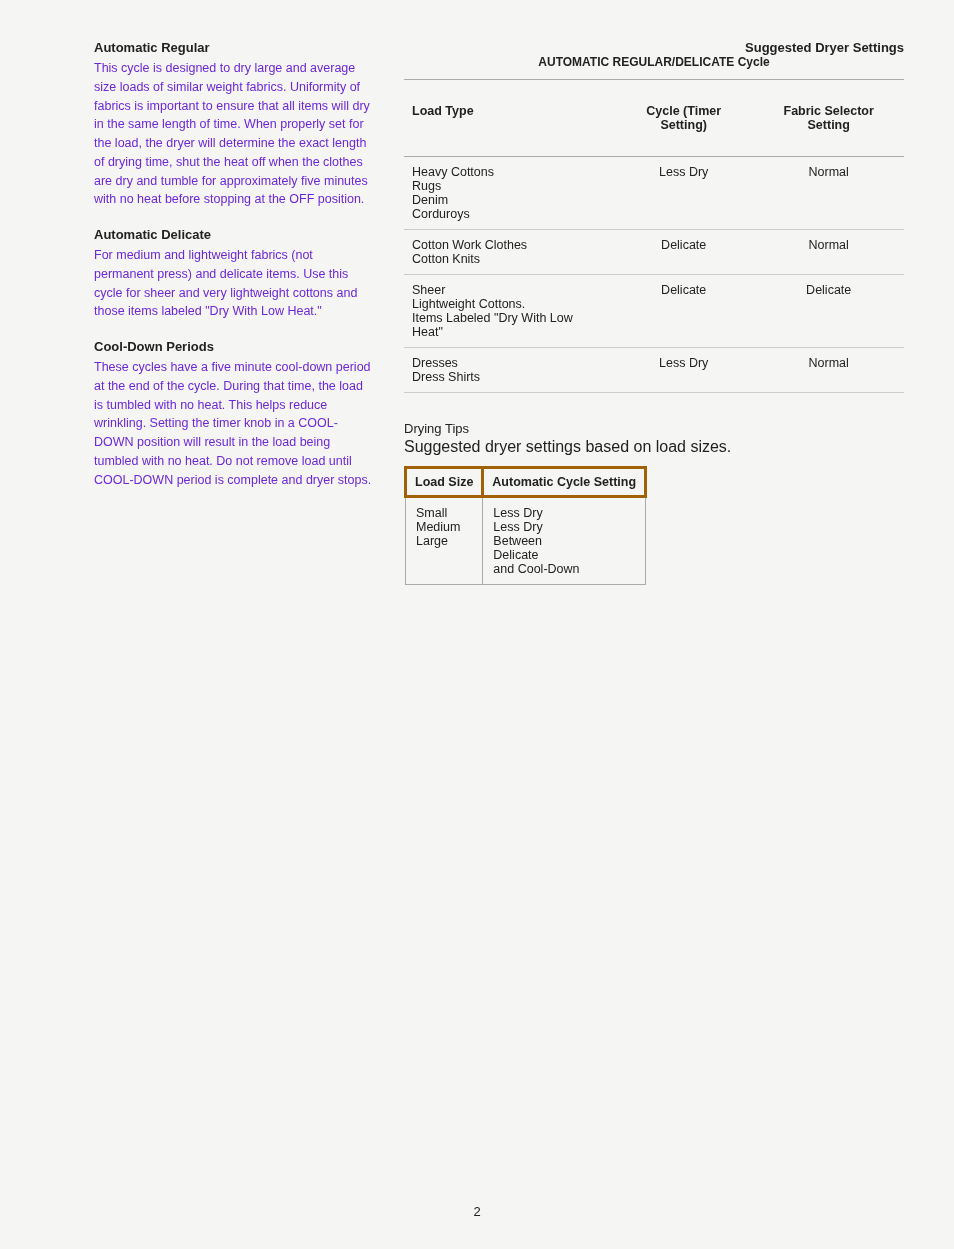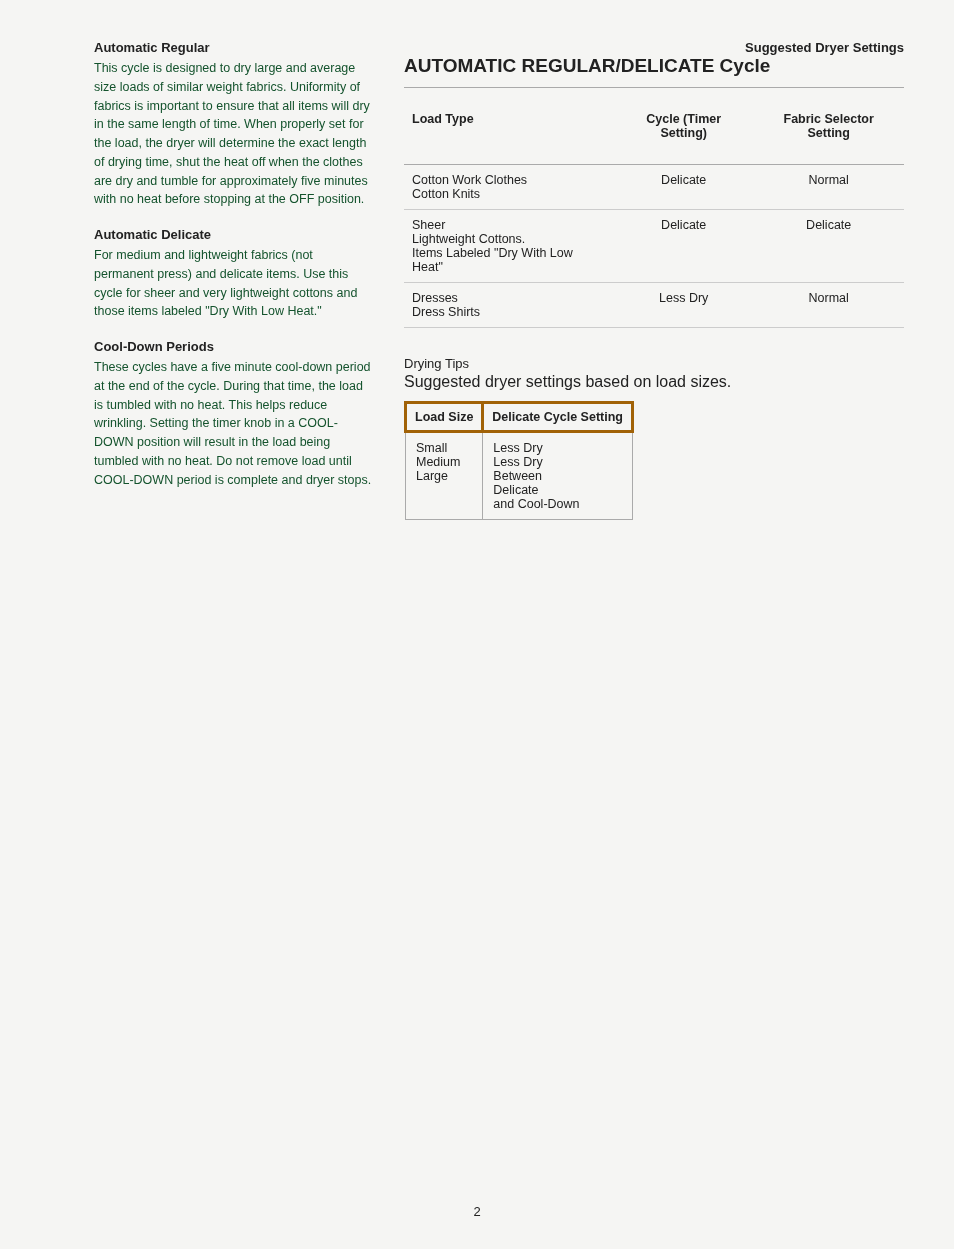--- a/index.html
+++ b/index.html
@@ -34,33 +34,34 @@
     }
     .section-title {
       font-weight: bold;
       font-size: 13px;
       margin-bottom: 4px;
     }
     .section-body {
       font-size: 12.5px;
       line-height: 1.5;
       margin-bottom: 18px;
-      color: #14532d;
+      color: #6d28d9;
     }
     .right-header {
       margin-bottom: 10px;
     }
     .right-header .main-title {
       font-weight: bold;
       font-size: 13px;
       text-align: right;
     }
     .right-header .sub-title {
       font-weight: bold;
-      font-size: 19px;
+      font-size: 12px;
+      text-align: center;
     }
     
     .dryer-table {
       width: 100%;
       border-collapse: collapse;
       margin-bottom: 28px;
       font-size: 12.5px;
     }
     .dryer-table thead tr {
       border-top: 1px solid #aaa;
@@ -153,20 +154,28 @@
 
       <table class="dryer-table">
         <thead>
           <tr>
             <th class="load-type-header">Load Type</th>
             <th>Cycle (Timer Setting)</th>
             <th>Fabric Selector Setting</th>
           </tr>
         </thead>
         <tbody id="dryer-table-body">
+        <tr>
+              <td class="load-type-cell" style="white-space: pre-line;">Heavy Cottons
+Rugs
+Denim
+Corduroys</td>
+              <td>Less Dry</td>
+              <td>Normal</td>
+            </tr>
             <tr>
               <td class="load-type-cell" style="white-space: pre-line;">Cotton Work Clothes
 Cotton Knits</td>
               <td>Delicate</td>
               <td>Normal</td>
             </tr>
             <tr>
               <td class="load-type-cell" style="white-space: pre-line;">Sheer
 Lightweight Cottons.
 Items Labeled "Dry With Low Heat"</td>
@@ -182,21 +191,21 @@
           </tbody>
       </table>
 
       <div class="drying-tips">
         <div class="drying-tips-title">Drying Tips</div>
         <div class="drying-tips-body">Suggested dryer settings based on load sizes.</div>
         <table class="load-size-table">
           <thead>
             <tr>
               <th>Load Size</th>
-              <th>Delicate Cycle Setting</th>
+              <th>Automatic Cycle Setting</th>
             </tr>
           </thead>
           <tbody id="load-size-table-body">
           <tr>
                 <td style="white-space: pre-line;">Small
 Medium
 Large</td>
                 <td style="white-space: pre-line;">Less Dry
 Less Dry
 Between

